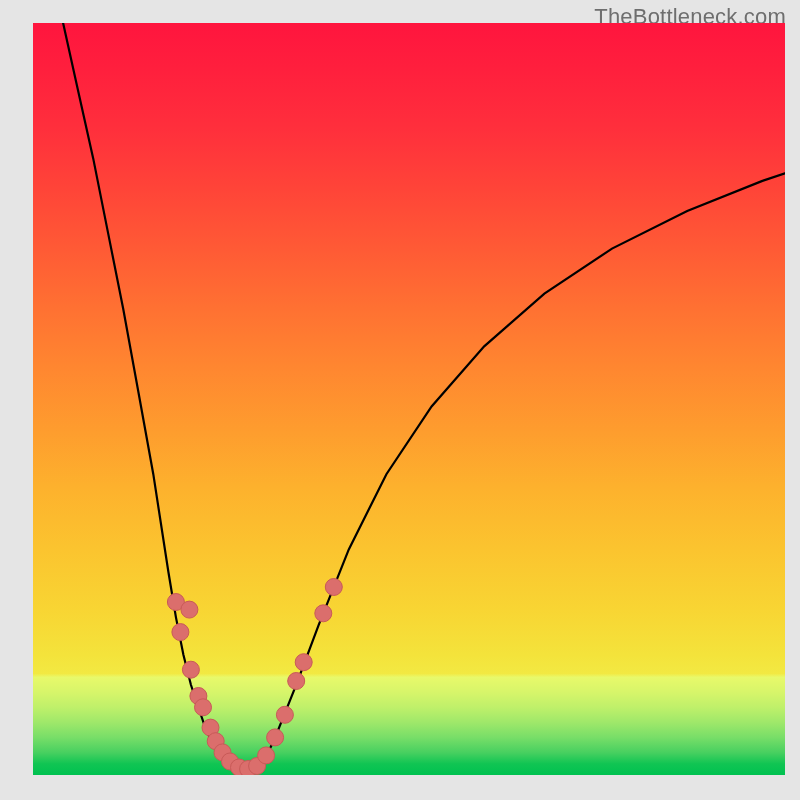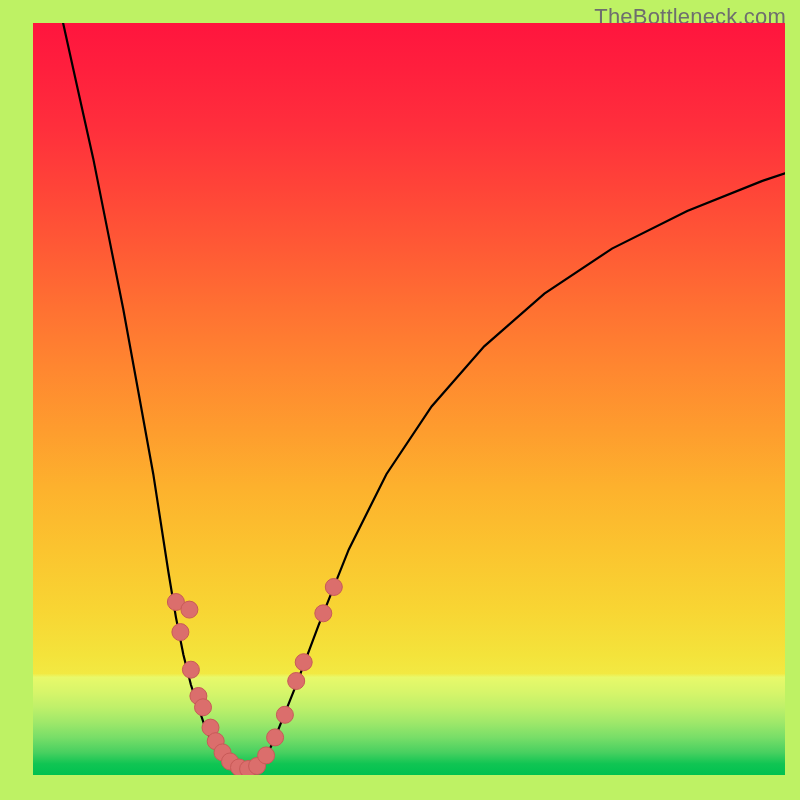--- a/index.html
+++ b/index.html
@@ -10,21 +10,21 @@
     background: #000;
     overflow: hidden;
     font-family: Arial, Helvetica, sans-serif;
   }
   .frame {
     position: absolute;
     left: 0;
     top: 0;
     width: 800px;
     height: 800px;
-    background: #bef264;
+    background: #e5e5e5;
   }
   .plot-area {
     position: absolute;
     left: 33px;
     top: 23px;
     width: 752px;
     height: 752px;
     
     background:
       linear-gradient(to bottom,

